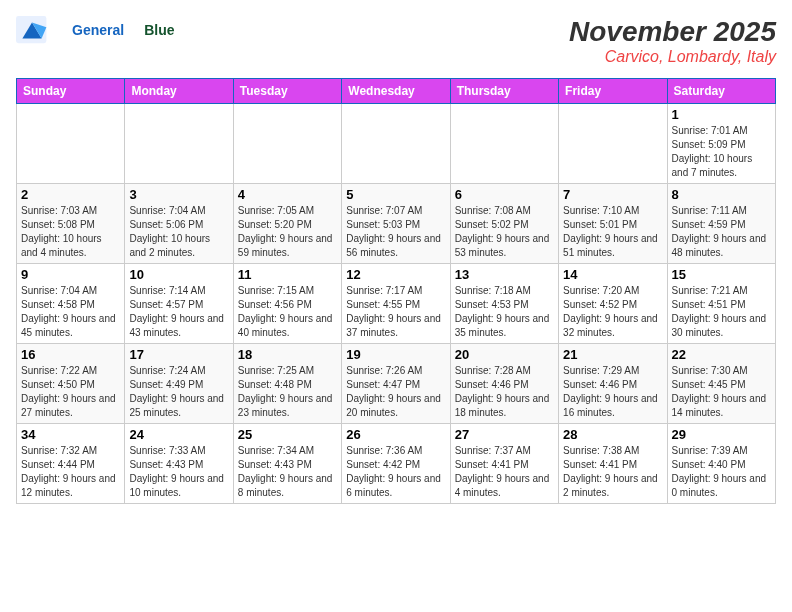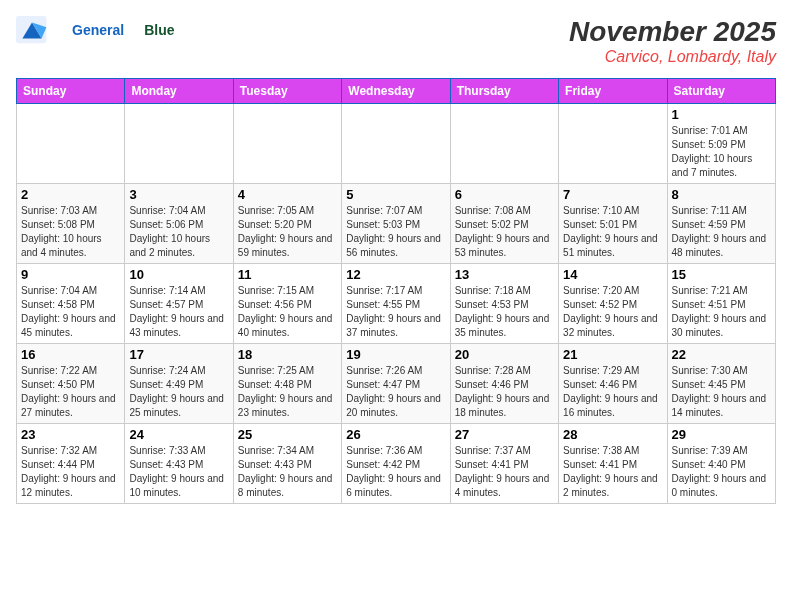--- a/index.html
+++ b/index.html
@@ -261,21 +261,21 @@
         </td>
         <td>
           <span class="day-number">22</span>
           <div class="day-info">Sunrise: 7:30 AM
 Sunset: 4:45 PM
 Daylight: 9 hours and 14 minutes.</div>
         </td>
       </tr>
       <tr>
         <td>
-          <span class="day-number">23</span>
+          <span class="day-number">34</span>
           <div class="day-info">Sunrise: 7:32 AM
 Sunset: 4:44 PM
 Daylight: 9 hours and 12 minutes.</div>
         </td>
         <td>
           <span class="day-number">24</span>
           <div class="day-info">Sunrise: 7:33 AM
 Sunset: 4:43 PM
 Daylight: 9 hours and 10 minutes.</div>
         </td>

